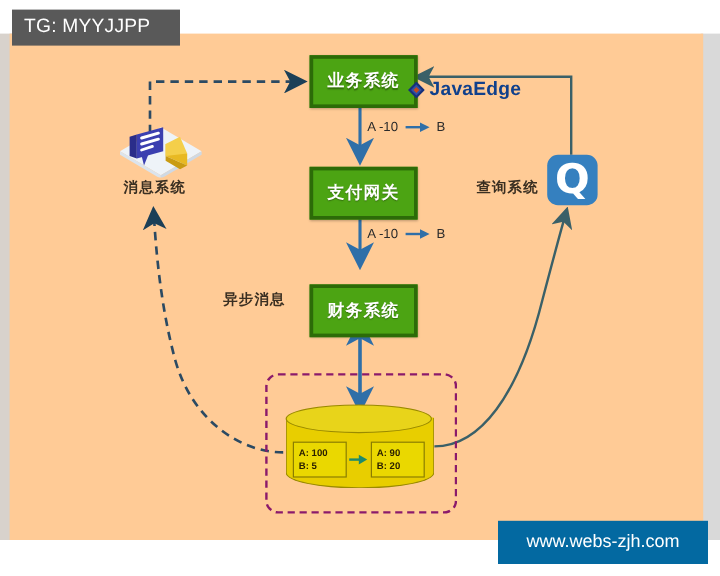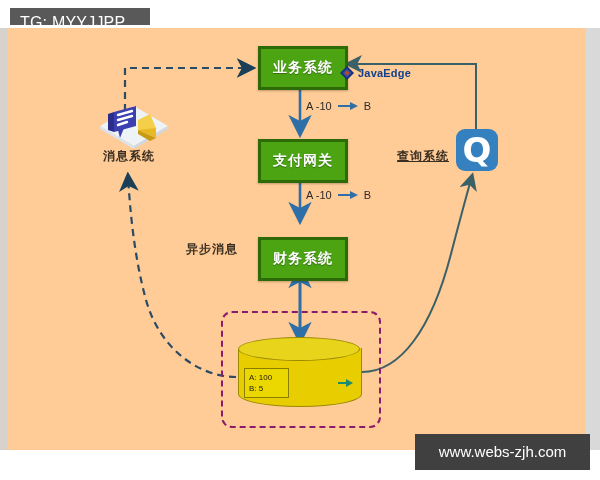--- a/index.html
+++ b/index.html
@@ -39,37 +39,37 @@
     position: absolute;
     left: 8px; top: 28px;
     width: 578px; height: 422px;
     background: #ffcb96;
   }
 
   
   .tg-tag {
     position: absolute;
     left: 10px; top: 8px;
-    width: 140px; height: 17px;
+    width: 140px; height: 30px;
     background: #595959;
     color: #ffffff;
     font-size: 16px;
     line-height: 30px;
     padding-left: 10px;
     box-sizing: border-box;
     letter-spacing: 0.2px;
     z-index: 40;
   }
 
   
   .watermark {
     position: absolute;
     left: 415px; top: 434px;
     width: 175px; height: 36px;
-    background: #404040;
+    background: #0369a1;
     color: #ffffff;
     font-size: 15px;
     line-height: 36px;
     text-align: center;
     z-index: 40;
   }
 
   
   #wires {
     position: absolute;
@@ -141,21 +141,21 @@
     position: absolute;
     z-index: 22;
     font-size: 12px;
     font-weight: bold;
     color: #3a2f22;
     letter-spacing: 1px;
     white-space: nowrap;
   }
   #label-async { left: 186px; top: 213px; margin-top: 28px; }
   #label-msg   { left: 103px; top: 148px; }
-  #label-query { left: 397px; top: 148px; text-decoration: underline; }
+  #label-query { left: 397px; top: 148px; }
 
   
   #msg-icon {
     position: absolute;
     left: 94px; top: 100px;
     width: 80px; height: 48px;
     z-index: 21;
   }
 
   
@@ -181,21 +181,21 @@
   
   #javaedge {
     position: absolute;
     left: 340px; top: 66px;
     z-index: 22;
     display: flex;
     align-items: center;
     gap: 4px;
   }
   #javaedge .je-text {
-    font-size: 11px;
+    font-size: 16px;
     font-weight: bold;
     color: #10408c;
     letter-spacing: 0.2px;
   }
 
   
   #db-boundary {
     position: absolute;
     left: 221px; top: 311px;
     width: 156px; height: 113px;
@@ -240,21 +240,21 @@
   }
   .state-card {
     width: 45px;
     border: 1px solid #8a7d00;
     background: #ead800;
     padding: 3px 4px;
     box-sizing: border-box;
   }
   .state-card div {
     font-size: 8px;
-    font-weight: normal;
+    font-weight: bold;
     color: #2b2000;
     line-height: 11px;
     white-space: nowrap;
   }
   .state-arrow {
     width: 16px; height: 10px;
     position: relative;
     flex: none;
   }
   .state-arrow::before {
@@ -374,19 +374,23 @@
 
   <div id="db-cyl">
     <div class="cyl-body"></div>
     <div class="cyl-top"></div>
     <div class="db-states">
       <div class="state-card">
         <div>A:  100</div>
         <div>B:  5</div>
       </div>
       <div class="state-arrow"></div>
+      <div class="state-card">
+        <div>A:  90</div>
+        <div>B:  20</div>
+      </div>
     </div>
   </div>
 
   <div class="tg-tag">TG: MYYJJPP</div>
   <div class="watermark">www.webs-zjh.com</div>
 
 </div>
 
 </body></html>

